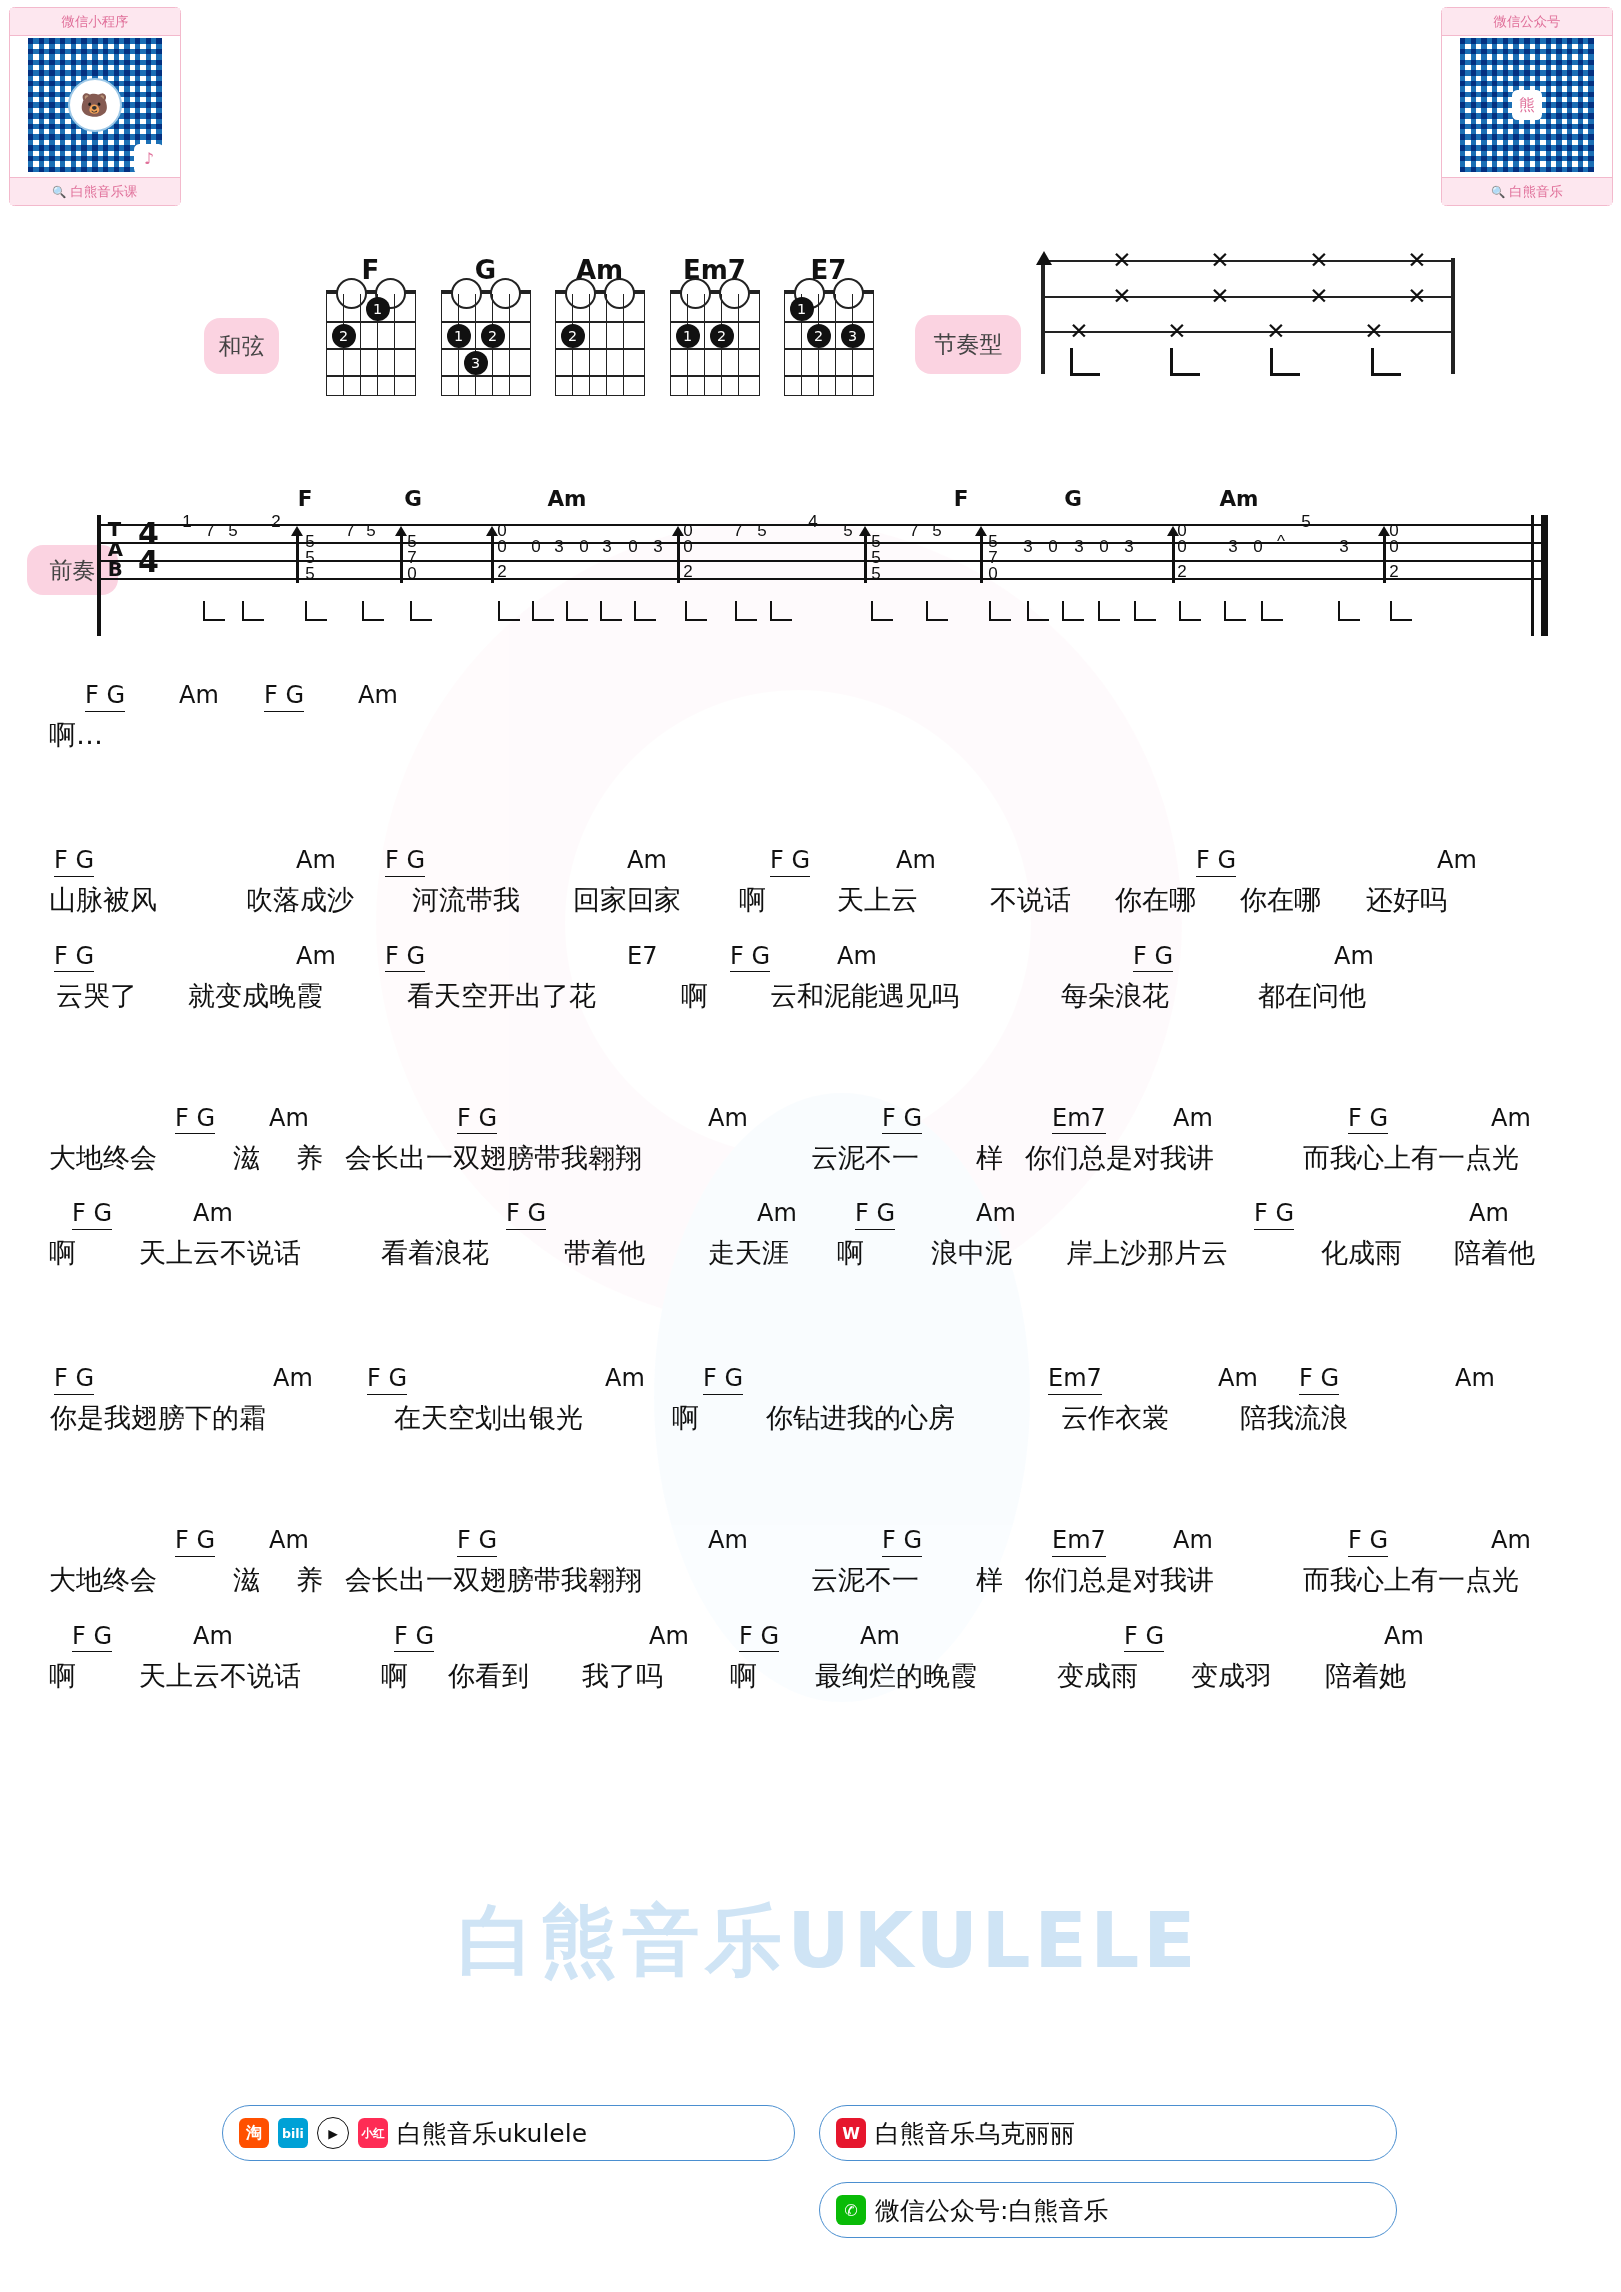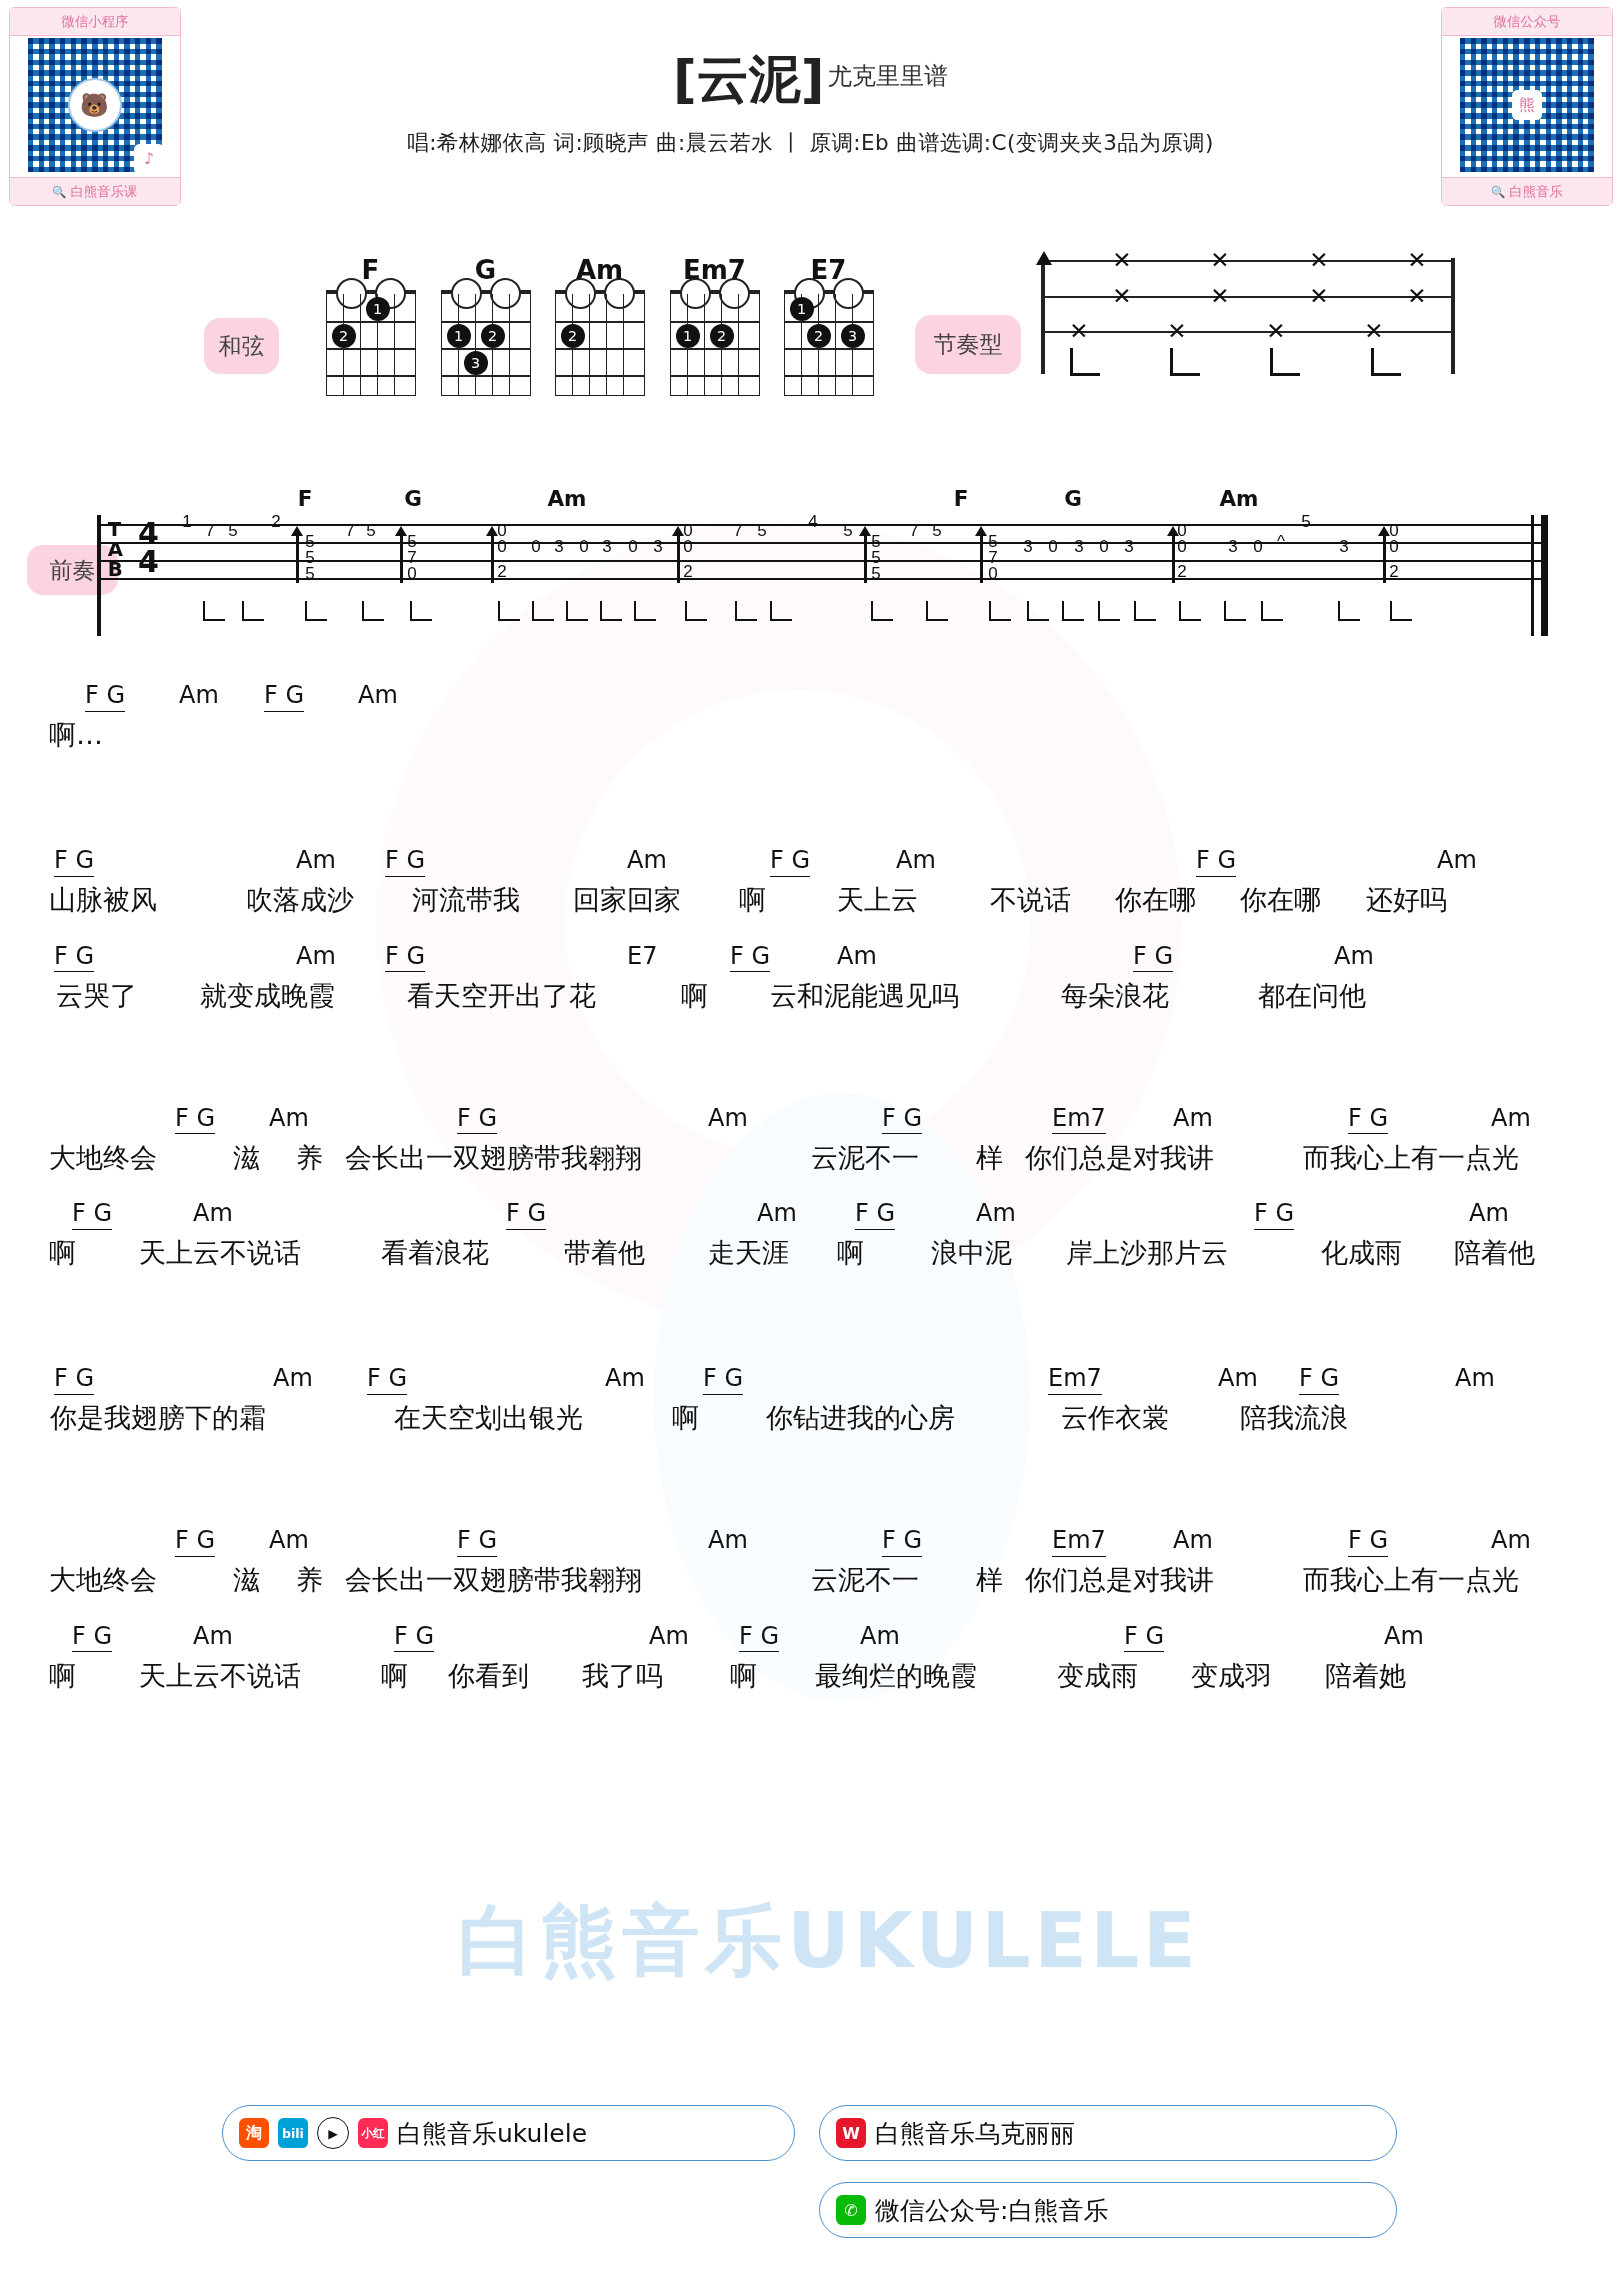--- a/index.html
+++ b/index.html
@@ -404,24 +404,20 @@
     <div class="qr">
       <div class="qr-fake"></div>
       <div class="qr-logo">熊</div>
     </div>
     <div class="corner-foot">
       <span class="search-ico">🔍</span>
       <span>白熊音乐</span>
     </div>
   </div>
 
-  <div class="title-wrap">
-    <span class="song-title">[云泥]</span><span class="song-sub">尤克里里谱</span>
-    <div class="credits">唱:希林娜依高  词:顾晓声  曲:晨云若水 丨 原调:Eb  曲谱选调:C(变调夹夹3品为原调)</div>
-  </div>
 
   <div class="pill" style="left:204px;top:318px;width:75px;height:56px;">和弦</div>
   <div class="pill" style="left:915px;top:315px;width:106px;height:59px;">节奏型</div>
   <div class="pill" style="left:27px;top:545px;width:91px;height:50px;">前奏</div>
 
   <div class="chords">
 
     <div class="chord" style="left:18px;top:0;">
       <div class="name">F</div>
       <div class="grid">
@@ -688,21 +684,21 @@
         <span class="ch" style="left:296px;">Am</span>
         <span class="ch u" style="left:385px;">F                 G</span>
         <span class="ch" style="left:627px;">E7</span>
         <span class="ch u" style="left:730px;">F  G</span>
         <span class="ch" style="left:837px;">Am</span>
         <span class="ch u" style="left:1133px;">F                 G</span>
         <span class="ch" style="left:1334px;">Am</span>
       </div>
       <div class="lyricline">
         <span class="ly" style="left:56px;">云哭了</span>
-        <span class="ly" style="left:200px;text-align:center;">就变成晚霞</span>
+        <span class="ly" style="left:188px;text-align:center;">就变成晚霞</span>
         <span class="ly" style="left:407px;">看天空开出了花</span>
         <span class="ly" style="left:681px;">啊</span>
         <span class="ly" style="left:770px;">云和泥能遇见吗</span>
         <span class="ly" style="left:1061px;">每朵浪花</span>
         <span class="ly" style="left:1258px;">都在问他</span>
       </div>
     </div>
 
     <div class="lyric-block" style="margin-top:79px;">
       <div class="chordline">

